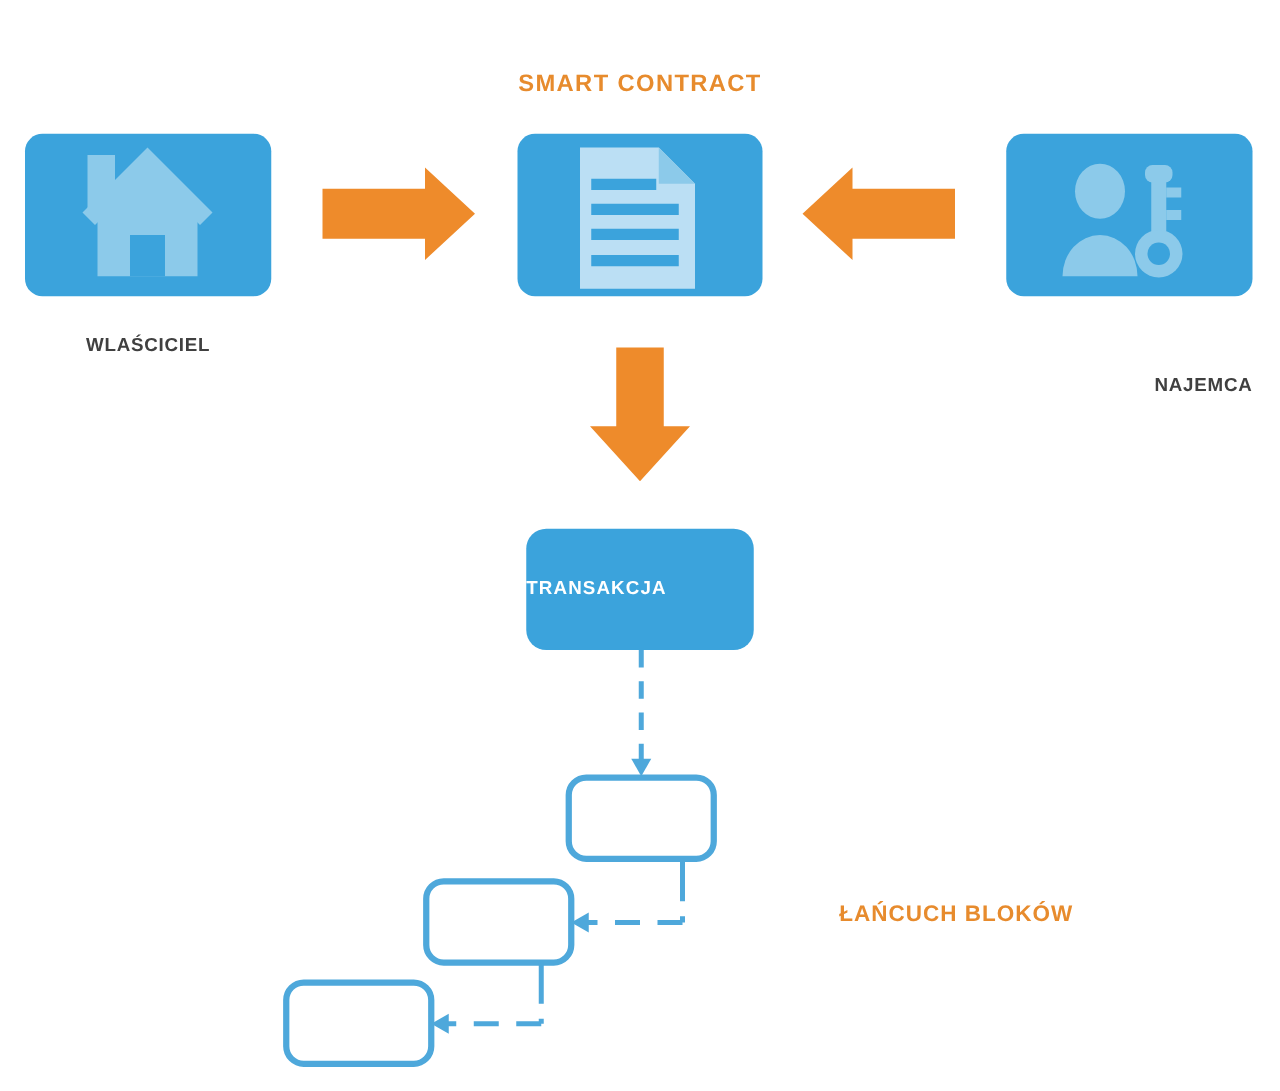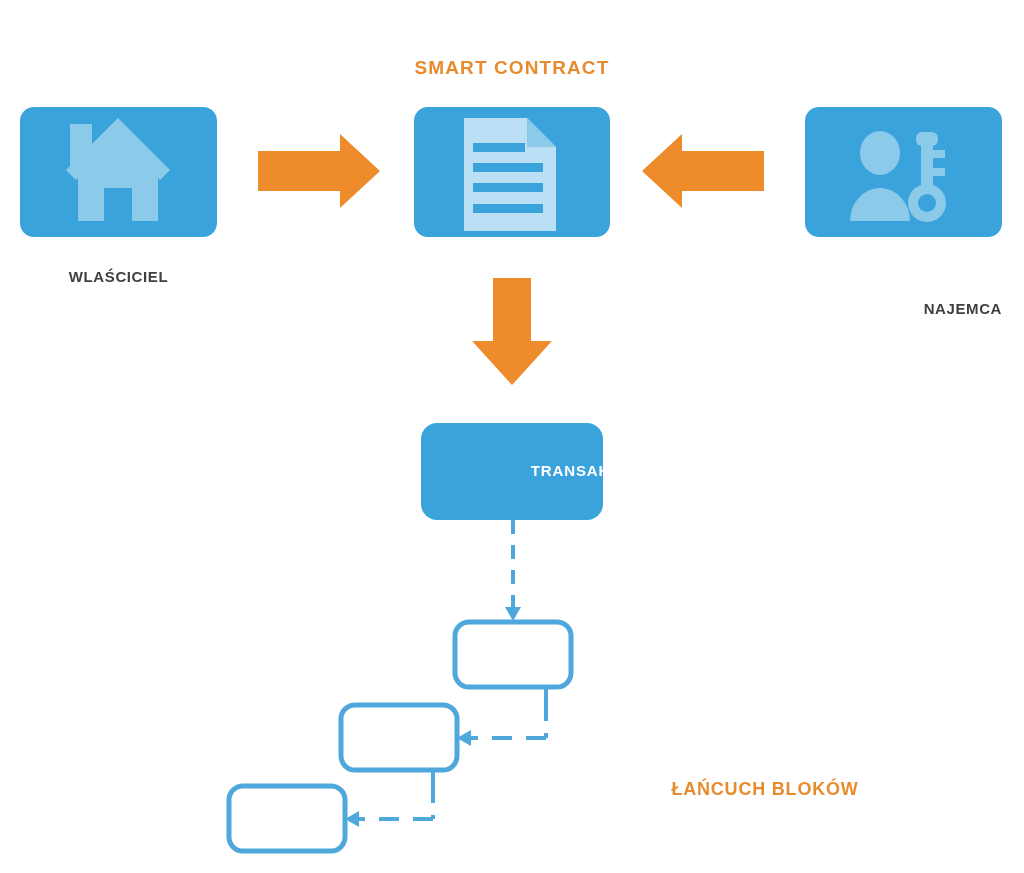--- a/index.html
+++ b/index.html
@@ -44,24 +44,24 @@
   #label-owner {
     left: 20px; top: 269px; width: 197px;
     text-align: center; font-size: 15px;
   }
   #label-tenant {
     left: 805px; top: 269px; width: 197px;
     text-align: right; font-size: 15px; margin-top: 32px;
   }
   #label-transaction {
     left: 421px; top: 463px; width: 182px;
-    text-align: right; font-size: 15px; letter-spacing: 0.9px; padding-left: 40px;
+    text-align: left; font-size: 15px; letter-spacing: 0.9px;
   }
   #label-blockchain {
-    left: 600px; top: 780px; width: 330px;
+    left: 600px; top: 722px; width: 330px;
     text-align: center; font-size: 18px; letter-spacing: 0.8px;
   }
 </style>
 </head>
 <body>
 
 <div id="diagram-root">
 
   <svg id="diagram-svg" viewBox="0 0 1024 873" xmlns="http://www.w3.org/2000/svg">
 

